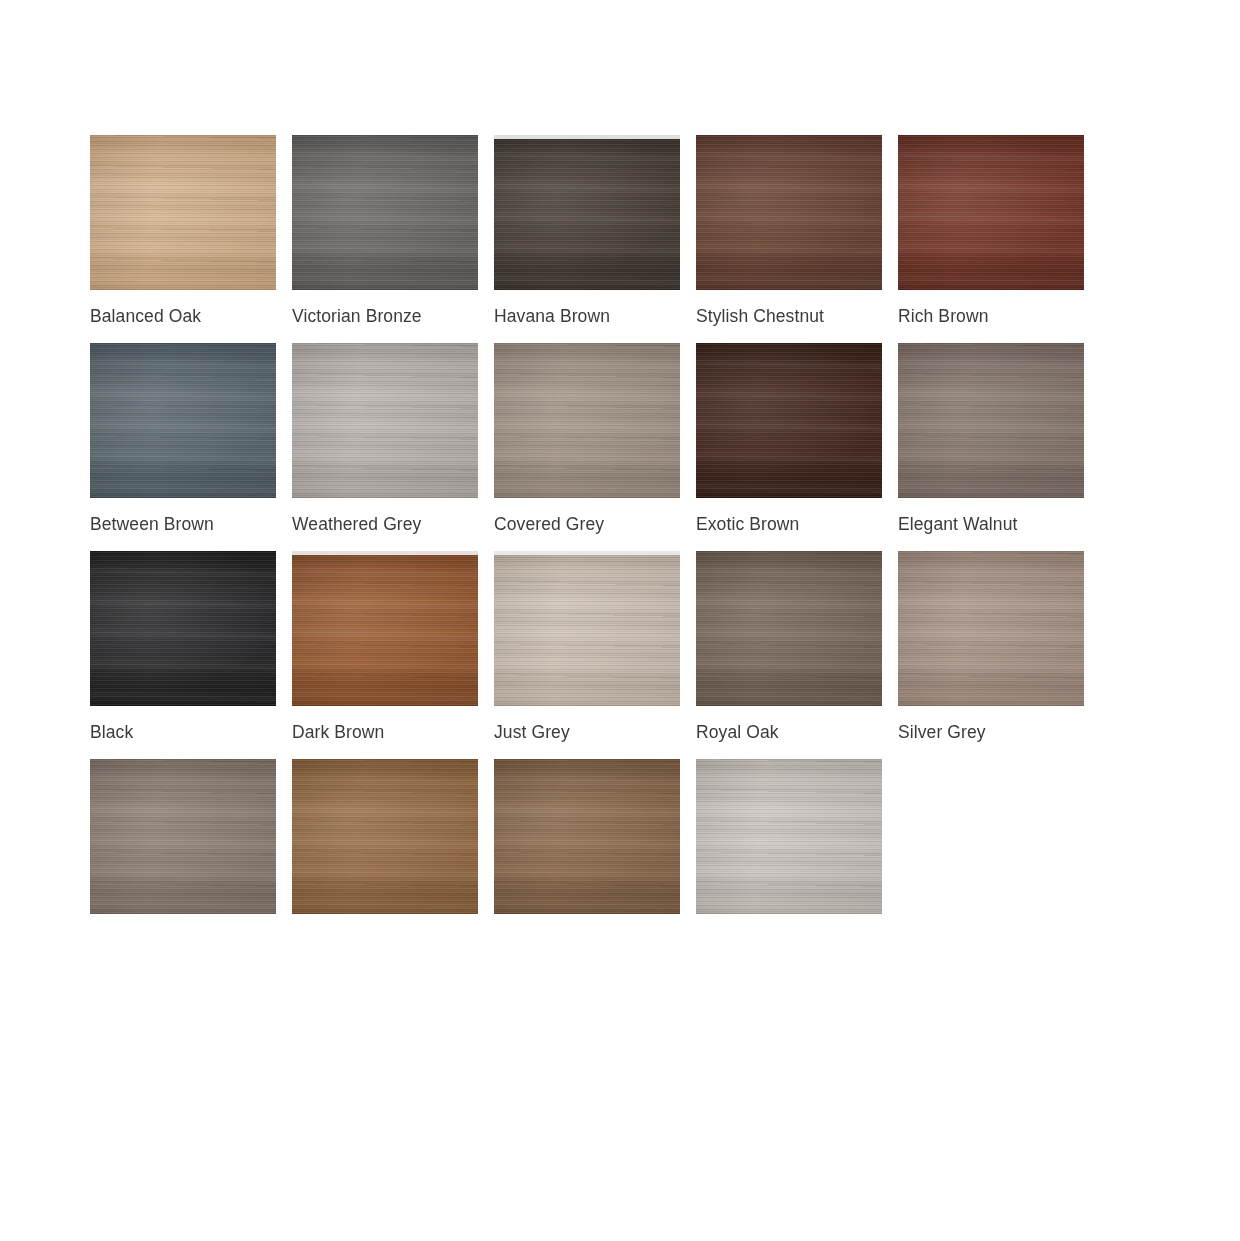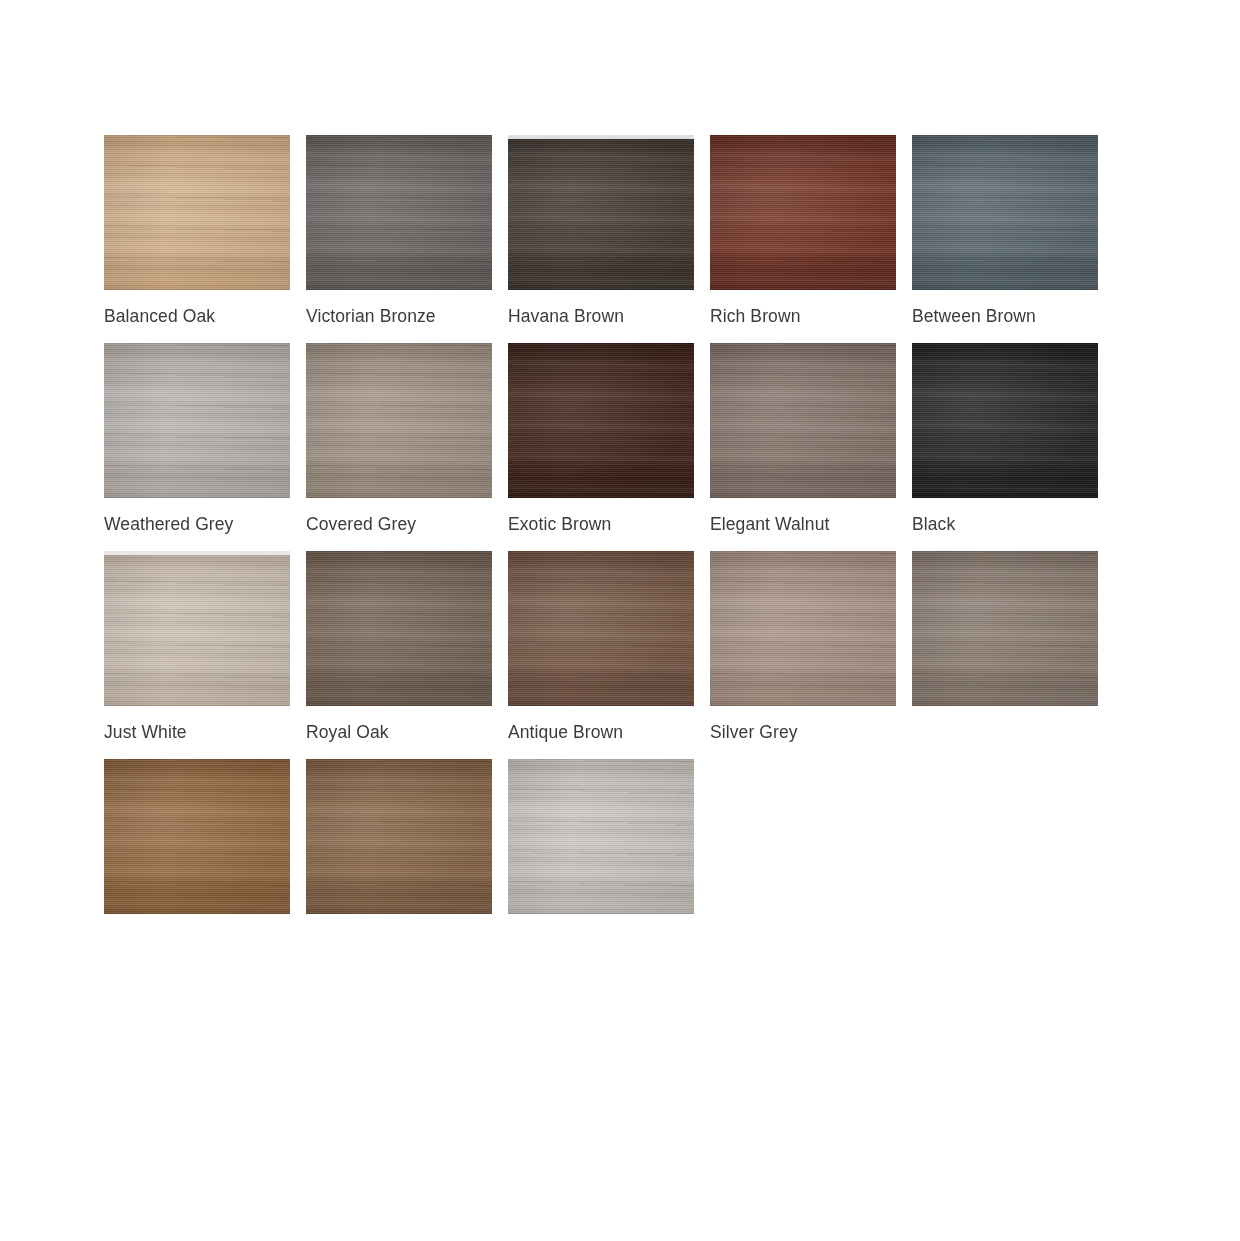--- a/index.html
+++ b/index.html
@@ -19,21 +19,21 @@
   .sheet {
     position: relative;
     width: 1240px;
     height: 1241px;
     background: #ffffff;
     overflow: hidden;
   }
 
   .swatch-grid {
     position: absolute;
-    left: 104px;
+    left: 90px;
     top: 135px;
     width: 1034px;
     display: grid;
     grid-template-columns: repeat(5, 186px);
     column-gap: 26px;
     row-gap: 45px;
     gap: 16px;
   }
 
   .swatch-card {
@@ -133,20 +133,28 @@
       </div>
       <div class="swatch-card">
         <div class="swatch-chip has-top-edge" style="background-color: rgb(74, 64, 56); background-image: linear-gradient(178deg, rgb(53, 45, 39) 0%, rgb(74, 64, 56) 28%, rgb(74, 64, 56) 68%, rgb(53, 45, 39) 100%);">
           <span class="grain-fine"></span>
           <span class="grain-band"></span>
           <span class="grain-shade"></span>
         </div>
         <div class="swatch-label">Havana Brown</div>
       </div>
       <div class="swatch-card">
+        <div class="swatch-chip" style="background-color: rgb(109, 69, 53); background-image: linear-gradient(178deg, rgb(85, 51, 39) 0%, rgb(109, 69, 53) 28%, rgb(109, 69, 53) 68%, rgb(85, 51, 39) 100%);">
+          <span class="grain-fine"></span>
+          <span class="grain-band"></span>
+          <span class="grain-shade"></span>
+        </div>
+        <div class="swatch-label">Stylish Chestnut</div>
+      </div>
+      <div class="swatch-card">
         <div class="swatch-chip" style="background-color: rgb(121, 56, 42); background-image: linear-gradient(178deg, rgb(92, 39, 28) 0%, rgb(121, 56, 42) 28%, rgb(121, 56, 42) 68%, rgb(92, 39, 28) 100%);">
           <span class="grain-fine"></span>
           <span class="grain-band"></span>
           <span class="grain-shade"></span>
         </div>
         <div class="swatch-label">Rich Brown</div>
       </div>
       <div class="swatch-card">
         <div class="swatch-chip" style="background-color: rgb(93, 107, 114); background-image: linear-gradient(178deg, rgb(71, 84, 91) 0%, rgb(93, 107, 114) 28%, rgb(93, 107, 114) 68%, rgb(71, 84, 91) 100%);">
           <span class="grain-fine"></span>
@@ -189,42 +197,42 @@
       </div>
       <div class="swatch-card">
         <div class="swatch-chip" style="background-color: rgb(43, 43, 45); background-image: linear-gradient(178deg, rgb(25, 25, 25) 0%, rgb(43, 43, 45) 28%, rgb(43, 43, 45) 68%, rgb(25, 25, 25) 100%);">
           <span class="grain-fine"></span>
           <span class="grain-band"></span>
           <span class="grain-shade"></span>
         </div>
         <div class="swatch-label">Black</div>
       </div>
       <div class="swatch-card">
+        <div class="swatch-chip has-top-edge" style="background-color: rgb(157, 93, 51); background-image: linear-gradient(178deg, rgb(126, 70, 36) 0%, rgb(157, 93, 51) 28%, rgb(157, 93, 51) 68%, rgb(126, 70, 36) 100%);">
+          <span class="grain-fine"></span>
+          <span class="grain-band"></span>
+          <span class="grain-shade"></span>
+        </div>
+        <div class="swatch-label">Dark Brown</div>
+      </div>
+      <div class="swatch-card">
         <div class="swatch-chip has-top-edge" style="background-color: rgb(207, 194, 182); background-image: linear-gradient(178deg, rgb(188, 174, 159) 0%, rgb(207, 194, 182) 28%, rgb(207, 194, 182) 68%, rgb(188, 174, 159) 100%);">
           <span class="grain-fine"></span>
           <span class="grain-band"></span>
           <span class="grain-shade"></span>
         </div>
-        <div class="swatch-label">Just White</div>
+        <div class="swatch-label">Just Grey</div>
       </div>
       <div class="swatch-card">
         <div class="swatch-chip" style="background-color: rgb(124, 106, 92); background-image: linear-gradient(178deg, rgb(98, 82, 70) 0%, rgb(124, 106, 92) 28%, rgb(124, 106, 92) 68%, rgb(98, 82, 70) 100%);">
           <span class="grain-fine"></span>
           <span class="grain-band"></span>
           <span class="grain-shade"></span>
         </div>
         <div class="swatch-label">Royal Oak</div>
-      </div>
-      <div class="swatch-card">
-        <div class="swatch-chip" style="background-color: rgb(123, 92, 74); background-image: linear-gradient(178deg, rgb(97, 69, 54) 0%, rgb(123, 92, 74) 28%, rgb(123, 92, 74) 68%, rgb(97, 69, 54) 100%);">
-          <span class="grain-fine"></span>
-          <span class="grain-band"></span>
-          <span class="grain-shade"></span>
-        </div>
-        <div class="swatch-label">Antique Brown</div>
       </div>
       <div class="swatch-card">
         <div class="swatch-chip" style="background-color: rgb(171, 150, 137); background-image: linear-gradient(178deg, rgb(149, 127, 114) 0%, rgb(171, 150, 137) 28%, rgb(171, 150, 137) 68%, rgb(149, 127, 114) 100%);">
           <span class="grain-fine"></span>
           <span class="grain-band"></span>
           <span class="grain-shade"></span>
         </div>
         <div class="swatch-label">Silver Grey</div>
       </div>
       <div class="swatch-card">

